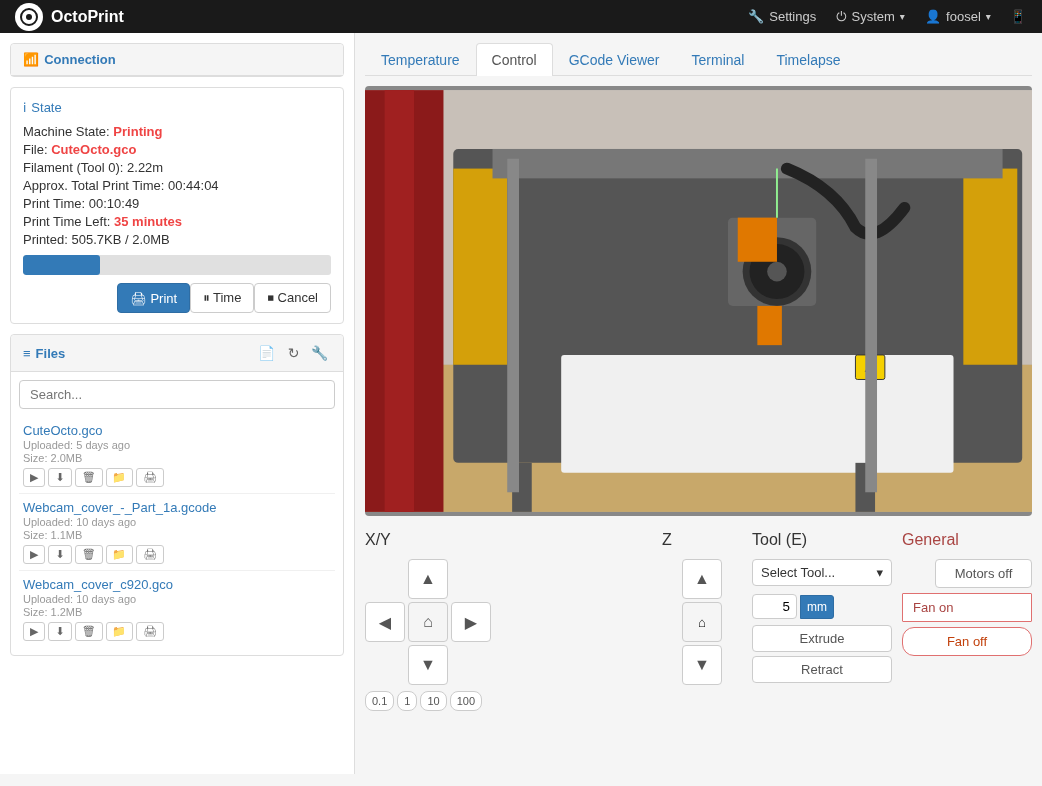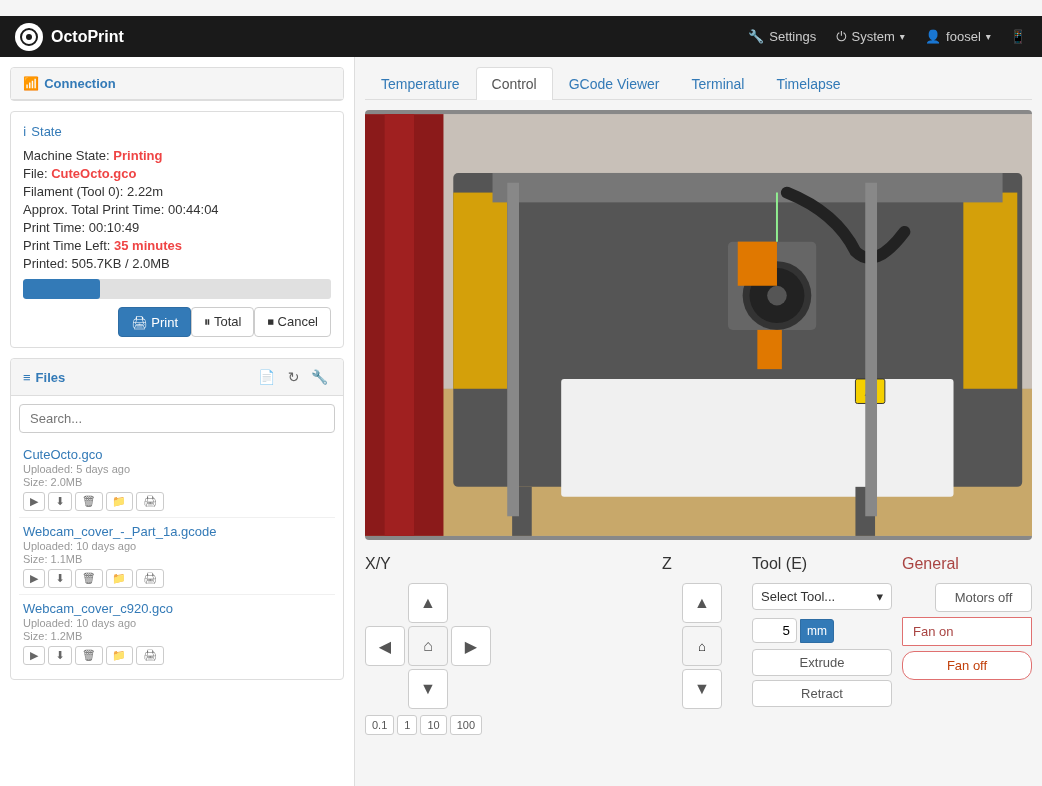--- a/index.html
+++ b/index.html
@@ -1,19 +1,19 @@
 <!DOCTYPE html>
 <html><head>
   <meta charset="utf-8">
   <style>
     * { box-sizing: border-box; margin: 0; padding: 0; }
     body { font-family: 'Helvetica Neue', Arial, sans-serif; font-size: 13px; background: #f5f5f5; color: #333; width: 1042px; height: 786px; overflow: hidden; }
 
     
-    .navbar { background: #1a1a1a; height: 41px; display: flex; align-items: center; padding: 0 15px; color: #ccc; margin-top: 16px; }
+    .navbar { background: #1a1a1a; height: 33px; display: flex; align-items: center; padding: 0 15px; color: #ccc; }
     .navbar-brand { display: flex; align-items: center; gap: 8px; color: #fff; font-size: 16px; font-weight: bold; margin-right: auto; }
     .navbar-brand .logo-icon { width: 28px; height: 28px; background: #fff; border-radius: 50%; display: flex; align-items: center; justify-content: center; color: #1a1a1a; font-size: 14px; font-weight: bold; }
     .navbar-right { display: flex; align-items: center; gap: 20px; }
     .navbar-right a { color: #ccc; text-decoration: none; font-size: 13px; display: flex; align-items: center; gap: 5px; }
     .navbar-right .dropdown-arrow { font-size: 10px; }
 
     
     .main-container { display: flex; height: calc(786px - 45px); }
 
     
@@ -77,21 +77,21 @@
     .jog-grid { display: grid; grid-template-columns: repeat(3, 40px); grid-template-rows: repeat(3, 40px); gap: 3px; }
     .jog-btn { width: 40px; height: 40px; background: #fff; border: 1px solid #ccc; border-radius: 4px; cursor: pointer; display: flex; align-items: center; justify-content: center; font-size: 16px; color: #555; }
     .jog-btn.home { background: #f5f5f5; }
     .jog-btn.empty { background: transparent; border: none; cursor: default; }
 
     .z-grid { display: flex; flex-direction: column; gap: 3px; align-items: center; }
     .z-btn { width: 40px; height: 40px; background: #fff; border: 1px solid #ccc; border-radius: 4px; cursor: pointer; display: flex; align-items: center; justify-content: center; font-size: 16px; color: #555; }
     .z-home-btn { width: 40px; height: 40px; background: #f5f5f5; border: 1px solid #ccc; border-radius: 4px; cursor: pointer; display: flex; align-items: center; justify-content: center; }
 
     .step-sizes { display: flex; gap: 3px; margin-top: 6px; }
-    .step-btn { padding: 3px 6px; background: #fff; border: 1px solid #ccc; border-radius: 3px; cursor: pointer; font-size: 11px; color: #555; }
+    .step-btn { padding: 3px 6px; background: #fff; border: 1px solid #ccc; border-radius: 8px; cursor: pointer; font-size: 11px; color: #555; }
 
     .tool-select { width: 100%; margin-bottom: 8px; }
     .tool-dropdown { width: 100%; padding: 5px 8px; border: 1px solid #ccc; border-radius: 4px; background: #fff; cursor: pointer; display: flex; align-items: center; justify-content: space-between; font-size: 13px; }
     .extrude-row { display: flex; align-items: center; gap: 3px; margin-bottom: 6px; }
     .mm-input { width: 45px; padding: 4px 6px; border: 1px solid #ccc; border-radius: 4px; text-align: right; }
     .mm-label { background: #337ab7; color: #fff; padding: 4px 6px; border-radius: 0 3px 3px 0; border: 1px solid #2e6da4; font-size: 12px; }
     .extrude-btn { width: 100%; padding: 5px; background: #fff; border: 1px solid #ccc; border-radius: 4px; cursor: pointer; margin-bottom: 4px; text-align: center; font-size: 13px; color: #555; }
     .retract-btn { width: 100%; padding: 5px; background: #fff; border: 1px solid #ccc; border-radius: 4px; cursor: pointer; text-align: center; font-size: 13px; color: #555; }
 
     .general-btns { display: flex; flex-direction: column; gap: 5px; }
@@ -176,21 +176,21 @@
         </div>
         <div class="state-row">
           <span>Printed:</span>
           <span>505.7KB / 2.0MB</span>
         </div>
         <div class="progress-bar-container">
           <div class="progress-bar-fill" id="progress-fill" style="width: 25%;"></div>
         </div>
         <div class="btn-group">
           <button class="btn btn-primary">🖨 Print</button>
-          <button class="btn btn-default">⏸ Total</button>
+          <button class="btn btn-default">⏸ Time</button>
           <button class="btn btn-default">⏹ Cancel</button>
         </div>
       </div>
     </div>
 
     <div class="panel">
       <div class="files-header">
         <div class="files-title">
           <span>≡</span>
           <span>Files</span>

